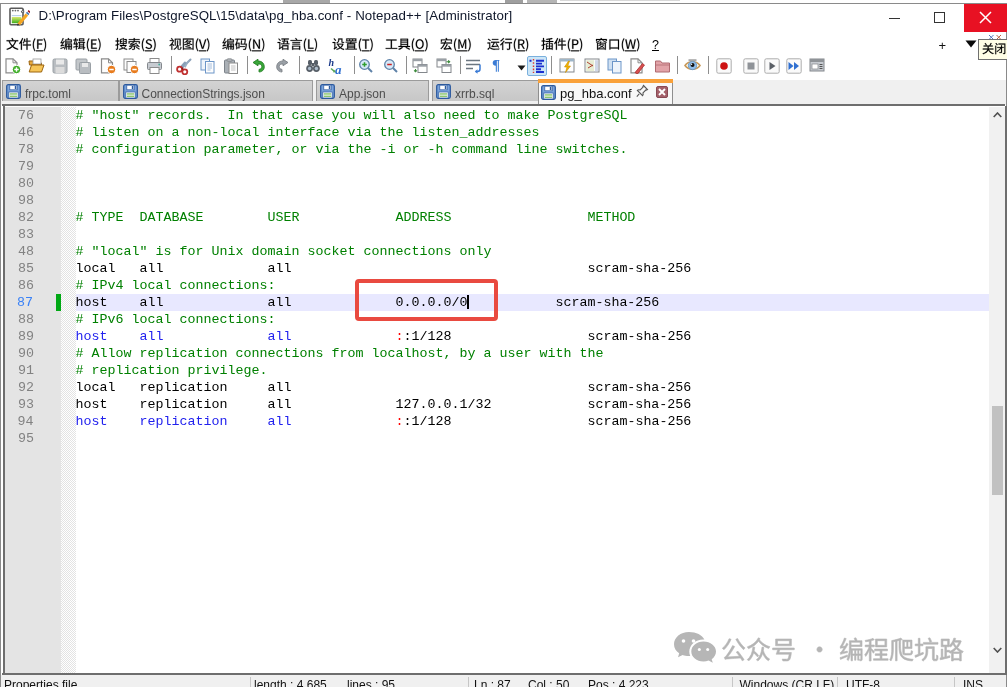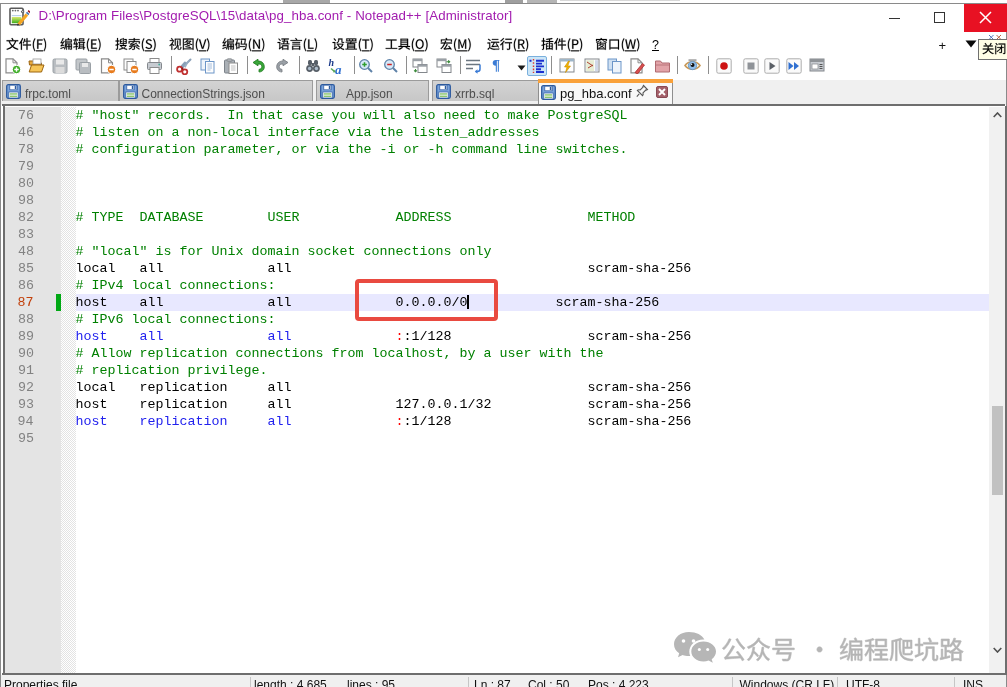--- a/index.html
+++ b/index.html
@@ -26,21 +26,21 @@
 <rect x="2.8" y="10" width="9.6" height="6.2" fill="url(#gg)"></rect>
 <circle cx="3.8" cy="3.6" r="0.9" fill="#6a6a6a"></circle>
     <circle cx="6.4" cy="3.6" r="0.9" fill="#6a6a6a"></circle>
     <circle cx="9" cy="3.6" r="0.9" fill="#6a6a6a"></circle>
 <path d="M14.5 2.2 L12 5 L14.8 5.4 Z" fill="#fff" stroke="#5a5a5a" stroke-width="1"></path>
 <path d="M8.5 16.5 L16.6 6.5 L19.2 8.6 L11 18.3 Z" fill="#f5a623"></path>
 <path d="M16.9 6.1 L18 4.8 L20.4 6.8 L19.4 8.2 Z" fill="#4a78b0"></path>
 <path d="M18.6 4.2 L19.6 3 L21 4.2 L20.8 6.2 Z" fill="#a01010"></path>
 <path d="M8.5 16.5 L11 18.3 L8 18.6 Z" fill="#333"></path>
 </svg>
-<div class="abs" style="left:38.5px;top:8.2px;font-size:13.3px;line-height:15.3px;color:#a21caf;white-space:pre;letter-spacing:0.08px">D:\Program Files\PostgreSQL\15\data\pg_hba.conf - Notepad++ [Administrator]</div>
+<div class="abs" style="left:38.5px;top:8.2px;font-size:13.3px;line-height:15.3px;color:#0f172a;white-space:pre;letter-spacing:0.08px">D:\Program Files\PostgreSQL\15\data\pg_hba.conf - Notepad++ [Administrator]</div>
 <div class="abs" style="left:889px;top:17.5px;width:11px;height:1.8px;background:#333;"></div>
 <div class="abs" style="left:934px;top:11.5px;width:11px;height:11px;border:1.6px solid #333"></div>
 <div class="abs" style="left:964px;top:4.3px;width:43px;height:27.7px;background:#e81123;"></div>
 <svg class="abs" style="left:979px;top:11px" width="13" height="13" viewBox="0 0 13 13">
 <path d="M1 1 L12 12 M12 1 L1 12" stroke="#fff" stroke-width="1.5"></path>
   </svg>
 <svg style="position:absolute;left:6px;top:35.6px;overflow:visible" width="41" height="17" viewBox="0 -12.8 41 17">
     <path fill="#000" stroke="#000" stroke-width="0.22" d="M5.4 -10.5C5.8 -9.9 6.2 -9 6.4 -8.5L7.4 -8.9C7.2 -9.4 6.8 -10.2 6.4 -10.8ZM0.6 -8.5V-7.6H2.6C3.4 -5.6 4.4 -3.9 5.7 -2.6C4.3 -1.4 2.6 -0.5 0.5 0.1C0.7 0.3 1 0.8 1.1 1C3.2 0.3 5 -0.6 6.4 -1.9C7.9 -0.6 9.6 0.4 11.7 0.9C11.9 0.7 12.2 0.3 12.4 0.1C10.3 -0.5 8.6 -1.4 7.2 -2.6C8.5 -3.9 9.4 -5.5 10.2 -7.6H12.2V-8.5ZM6.5 -3.2C5.2 -4.5 4.3 -5.9 3.6 -7.6H9.1C8.5 -5.8 7.6 -4.4 6.5 -3.2Z M16.9 -4.4V-3.4H20.5V1H21.5V-3.4H25V-4.4H21.5V-7.2H24.4V-8.1H21.5V-10.6H20.5V-8.1H18.8C19 -8.7 19.1 -9.3 19.3 -9.9L18.3 -10.1C18 -8.4 17.5 -6.8 16.8 -5.7C17 -5.6 17.4 -5.4 17.6 -5.2C17.9 -5.8 18.2 -6.5 18.5 -7.2H20.5V-4.4ZM16.2 -10.7C15.5 -8.8 14.4 -6.8 13.2 -5.6C13.4 -5.4 13.7 -4.9 13.8 -4.6C14.2 -5.1 14.6 -5.6 14.9 -6.1V1H15.9V-7.6C16.3 -8.5 16.8 -9.5 17.1 -10.4Z M28.7 2.5 29.4 2.2C28.3 0.4 27.8 -1.8 27.8 -4C27.8 -6.1 28.3 -8.3 29.4 -10.1L28.7 -10.5C27.5 -8.6 26.8 -6.5 26.8 -4C26.8 -1.5 27.5 0.6 28.7 2.5Z M31.2 0H32.4V-4.2H36V-5.2H32.4V-8.4H36.6V-9.4H31.2Z M38.3 2.5C39.4 0.6 40.1 -1.5 40.1 -4C40.1 -6.5 39.4 -8.6 38.3 -10.5L37.5 -10.1C38.6 -8.3 39.2 -6.1 39.2 -4C39.2 -1.8 38.6 0.4 37.5 2.2Z"></path>
     <rect x="29.9" y="1.5" width="7.1" height="1.1" fill="#000"></rect>
   </svg>
@@ -294,21 +294,21 @@
 <div class="abs" style="left:141.5px;top:87px;font-size:12px;line-height:14px;color:#4e4e4e;white-space:pre;">ConnectionStrings.json</div>
 <div class="abs" style="left:316px;top:80px;width:113px;height:21px;background:linear-gradient(#d3d3d3,#c7c7c7);border:1px solid #9b9b9b;border-bottom:none"></div>
 <svg class="abs" style="left:320px;top:84px" width="15" height="15" viewBox="0 0 15 15">
 <rect x="0.7" y="0.7" width="13.6" height="13.6" rx="1.5" fill="#7aa3dc" stroke="#2d5a9e" stroke-width="1.3"></rect>
 <rect x="3.8" y="1.2" width="7.4" height="4.6" fill="#fff" stroke="#2d5a9e" stroke-width="0.7"></rect>
 <rect x="8.8" y="2" width="1.6" height="3" fill="#2d5a9e"></rect>
 <rect x="2.8" y="8" width="9.4" height="6" fill="#fff" stroke="#2d5a9e" stroke-width="0.7"></rect>
 <rect x="3.8" y="9.3" width="7.4" height="1.3" fill="#7fbf5f"></rect>
 <rect x="3.8" y="11.6" width="7.4" height="1.3" fill="#7fbf5f"></rect>
 </svg>
-<div class="abs" style="left:339px;top:86.5px;font-size:12px;line-height:14px;color:#4e4e4e;white-space:pre;margin-left:7px;">App.json</div>
+<div class="abs" style="left:339px;top:86.5px;font-size:12px;line-height:14px;color:#4e4e4e;white-space:pre;">App.json</div>
 <div class="abs" style="left:432px;top:80px;width:107px;height:21px;background:linear-gradient(#d3d3d3,#c7c7c7);border:1px solid #9b9b9b;border-bottom:none"></div>
 <svg class="abs" style="left:436px;top:84px" width="15" height="15" viewBox="0 0 15 15">
 <rect x="0.7" y="0.7" width="13.6" height="13.6" rx="1.5" fill="#7aa3dc" stroke="#2d5a9e" stroke-width="1.3"></rect>
 <rect x="3.8" y="1.2" width="7.4" height="4.6" fill="#fff" stroke="#2d5a9e" stroke-width="0.7"></rect>
 <rect x="8.8" y="2" width="1.6" height="3" fill="#2d5a9e"></rect>
 <rect x="2.8" y="8" width="9.4" height="6" fill="#fff" stroke="#2d5a9e" stroke-width="0.7"></rect>
 <rect x="3.8" y="9.3" width="7.4" height="1.3" fill="#7fbf5f"></rect>
 <rect x="3.8" y="11.6" width="7.4" height="1.3" fill="#7fbf5f"></rect>
 </svg>
 <div class="abs" style="left:455px;top:86.5px;font-size:12px;line-height:14px;color:#4e4e4e;white-space:pre;">xrrb.sql</div>
@@ -343,21 +343,21 @@
 <div class="abs" style="left:17px;top:125.2px;font-size:13.34px;line-height:15.34px;color:#828282;white-space:pre;font-family:'Liberation Mono',monospace;width:17px;text-align:right;line-height:15px">46</div>
 <div class="abs" style="left:17px;top:142.2px;font-size:13.34px;line-height:15.34px;color:#828282;white-space:pre;font-family:'Liberation Mono',monospace;width:17px;text-align:right;line-height:15px">78</div>
 <div class="abs" style="left:17px;top:159.2px;font-size:13.34px;line-height:15.34px;color:#828282;white-space:pre;font-family:'Liberation Mono',monospace;width:17px;text-align:right;line-height:15px">79</div>
 <div class="abs" style="left:17px;top:176.2px;font-size:13.34px;line-height:15.34px;color:#828282;white-space:pre;font-family:'Liberation Mono',monospace;width:17px;text-align:right;line-height:15px">80</div>
 <div class="abs" style="left:17px;top:193.2px;font-size:13.34px;line-height:15.34px;color:#828282;white-space:pre;font-family:'Liberation Mono',monospace;width:17px;text-align:right;line-height:15px">98</div>
 <div class="abs" style="left:17px;top:210.2px;font-size:13.34px;line-height:15.34px;color:#828282;white-space:pre;font-family:'Liberation Mono',monospace;width:17px;text-align:right;line-height:15px">82</div>
 <div class="abs" style="left:17px;top:227.2px;font-size:13.34px;line-height:15.34px;color:#828282;white-space:pre;font-family:'Liberation Mono',monospace;width:17px;text-align:right;line-height:15px">83</div>
 <div class="abs" style="left:17px;top:244.2px;font-size:13.34px;line-height:15.34px;color:#828282;white-space:pre;font-family:'Liberation Mono',monospace;width:17px;text-align:right;line-height:15px">48</div>
 <div class="abs" style="left:17px;top:261.2px;font-size:13.34px;line-height:15.34px;color:#828282;white-space:pre;font-family:'Liberation Mono',monospace;width:17px;text-align:right;line-height:15px">85</div>
 <div class="abs" style="left:17px;top:278.2px;font-size:13.34px;line-height:15.34px;color:#828282;white-space:pre;font-family:'Liberation Mono',monospace;width:17px;text-align:right;line-height:15px">86</div>
-<div class="abs" style="left:17px;top:295.2px;font-size:13.34px;line-height:15.34px;color:#c2410c;white-space:pre;font-family:'Liberation Mono',monospace;width:17px;text-align:center;line-height:15px">87</div>
+<div class="abs" style="left:17px;top:295.2px;font-size:13.34px;line-height:15.34px;color:#3b82f6;white-space:pre;font-family:'Liberation Mono',monospace;width:17px;text-align:left;line-height:15px">87</div>
 <div class="abs" style="left:17px;top:312.2px;font-size:13.34px;line-height:15.34px;color:#828282;white-space:pre;font-family:'Liberation Mono',monospace;width:17px;text-align:right;line-height:15px">88</div>
 <div class="abs" style="left:17px;top:329.2px;font-size:13.34px;line-height:15.34px;color:#828282;white-space:pre;font-family:'Liberation Mono',monospace;width:17px;text-align:right;line-height:15px">89</div>
 <div class="abs" style="left:17px;top:346.2px;font-size:13.34px;line-height:15.34px;color:#828282;white-space:pre;font-family:'Liberation Mono',monospace;width:17px;text-align:right;line-height:15px">90</div>
 <div class="abs" style="left:17px;top:363.2px;font-size:13.34px;line-height:15.34px;color:#828282;white-space:pre;font-family:'Liberation Mono',monospace;width:17px;text-align:right;line-height:15px">91</div>
 <div class="abs" style="left:17px;top:380.2px;font-size:13.34px;line-height:15.34px;color:#828282;white-space:pre;font-family:'Liberation Mono',monospace;width:17px;text-align:right;line-height:15px">92</div>
 <div class="abs" style="left:17px;top:397.2px;font-size:13.34px;line-height:15.34px;color:#828282;white-space:pre;font-family:'Liberation Mono',monospace;width:17px;text-align:right;line-height:15px">93</div>
 <div class="abs" style="left:17px;top:414.2px;font-size:13.34px;line-height:15.34px;color:#828282;white-space:pre;font-family:'Liberation Mono',monospace;width:17px;text-align:center;line-height:15px">94</div>
 <div class="abs" style="left:17px;top:431.2px;font-size:13.34px;line-height:15.34px;color:#828282;white-space:pre;font-family:'Liberation Mono',monospace;width:17px;text-align:right;line-height:15px">95</div>
 <pre class="abs" style="left:75.5px;top:107px"><span class="cm"># "host" records.  In that case you will also need to make PostgreSQL</span></pre>
 <pre class="abs" style="left:75.5px;top:124px"><span class="cm"># listen on a non-local interface via the listen_addresses</span></pre>

